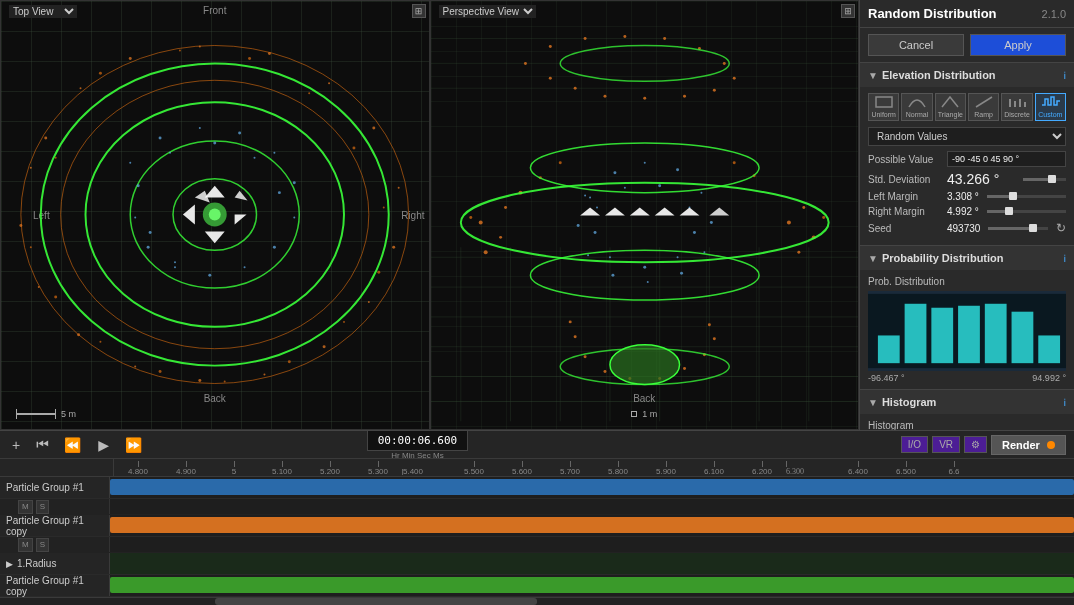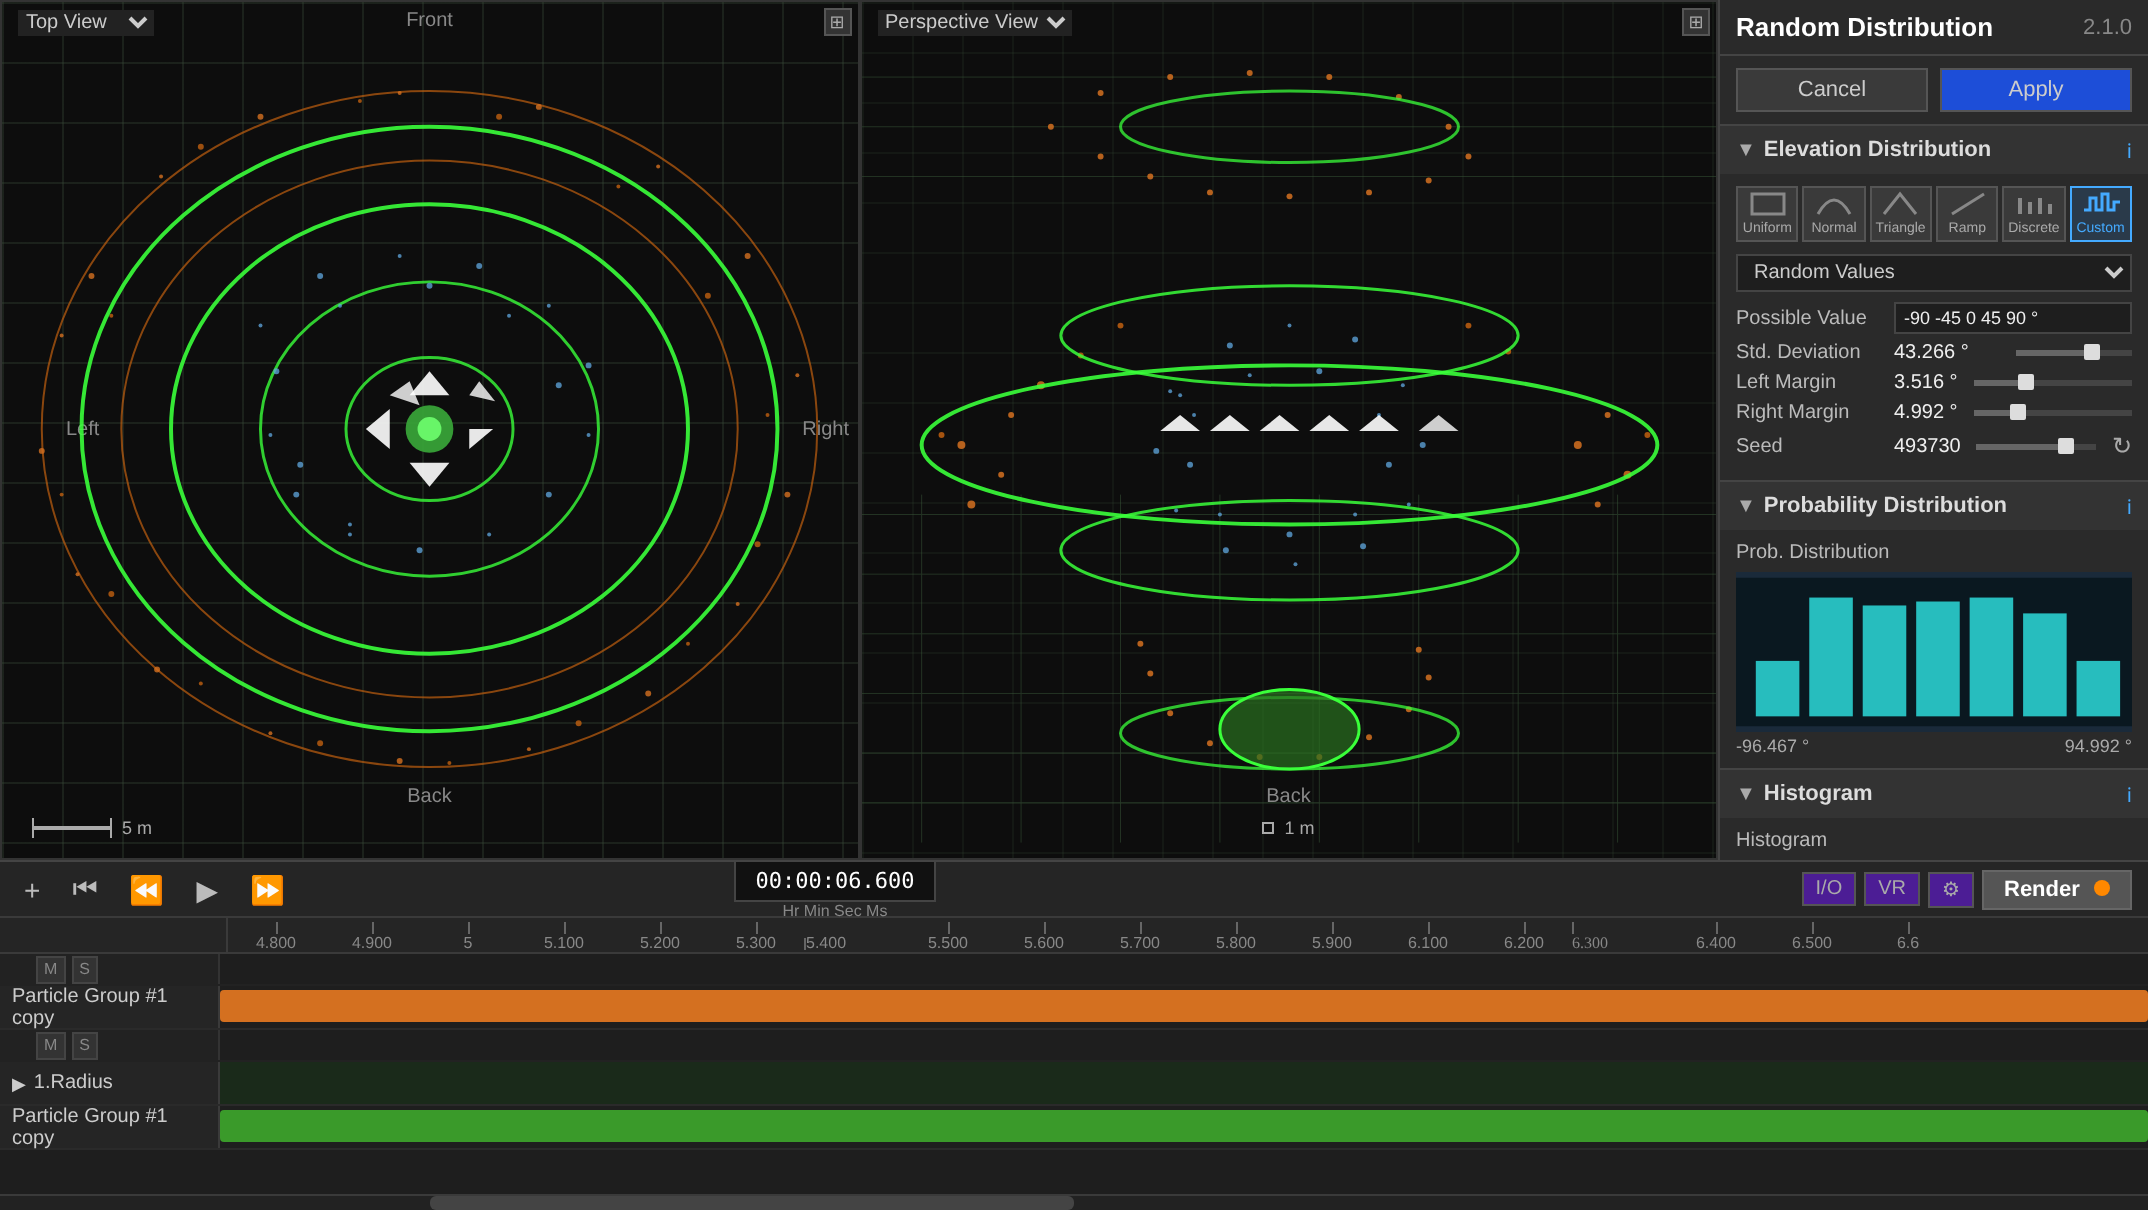--- a/index.html
+++ b/index.html
@@ -803,31 +803,31 @@
 
         
         <div class="form-row">
           <span class="form-label">Possible Value</span>
           <input class="form-value" type="text" style="width: 100%; font-size: 9px;" value="-90 -45 0 45 90 °">
         </div>
 
         
         <div class="form-row">
           <span class="form-label">Std. Deviation</span>
-          <span style="font-size:10px;color:#eee;margin-right:20px;">43.266 °</span>
+          <span style="font-size:14px;color:#eee;margin-right:20px;">43.266 °</span>
           <div style="flex:1;height:3px;background:#444;position:relative;">
             <div style="width:60%;height:100%;background:#666;"></div>
             <div style="position:absolute;top:-3px;left:58%;width:8px;height:8px;background:#ddd;border-radius:1px;cursor:pointer;"></div>
           </div>
         </div>
 
         
         <div class="form-row">
           <span class="form-label">Left Margin</span>
-          <span style="font-size:10px;color:#eee;margin-right:4px;">3.516 °</span>
+          <span style="font-size:10px;color:#eee;margin-right:4px;">3.308 °</span>
           <div style="flex:1;height:3px;background:#444;position:relative;">
             <div style="width:30%;height:100%;background:#666;"></div>
             <div style="position:absolute;top:-3px;left:28%;width:8px;height:8px;background:#ddd;border-radius:1px;cursor:pointer;"></div>
           </div>
         </div>
 
         
         <div class="form-row">
           <span class="form-label">Right Margin</span>
           <span style="font-size:10px;color:#eee;margin-right:4px;">4.992 °</span>
@@ -993,20 +993,26 @@
         <div style="min-width:48px;display:flex;flex-direction:column;align-items:center;font-size:8px;color:#888;">
             <div style="width:1px;height:6px;background:#666;"></div>
             <span>6.6</span>
           </div>
       </div>
     </div>
   </div>
 
   <div class="timeline-tracks">
 
+    <div class="track-row">
+      <div class="track-label">Particle Group #1</div>
+      <div class="track-bar-area">
+        <div class="track-bar bar-blue"></div>
+      </div>
+    </div>
     <div class="track-sub-row">
       <div class="track-sub-label">
         <button class="m-s-btn">M</button>
         <button class="m-s-btn">S</button>
       </div>
       <div style="flex:1;"></div>
     </div>
 
     <div class="track-row">
       <div class="track-label">Particle Group #1 copy</div>

